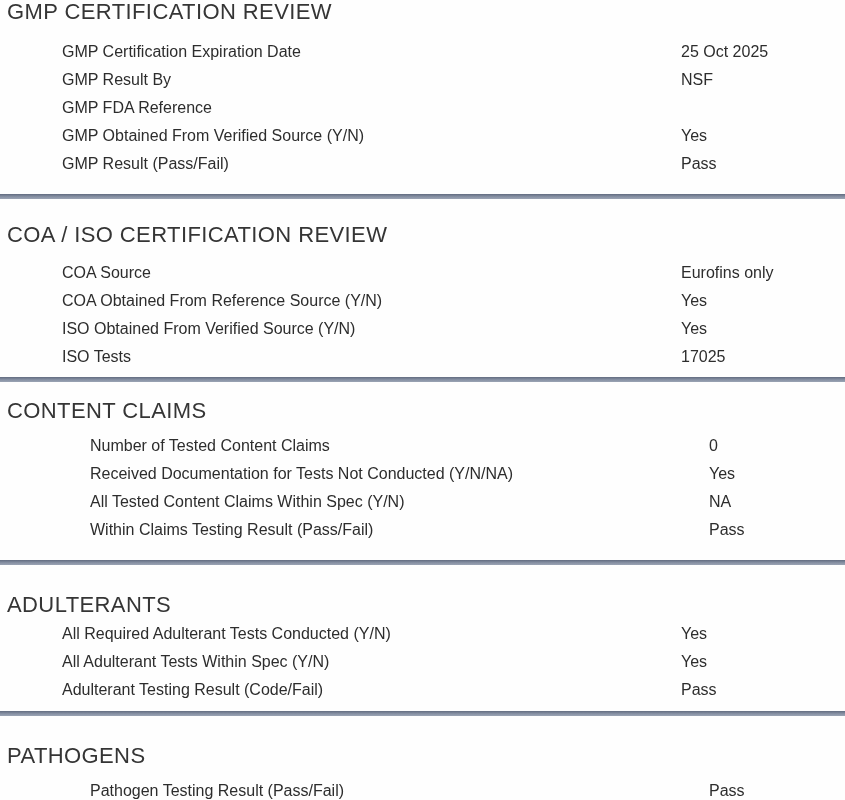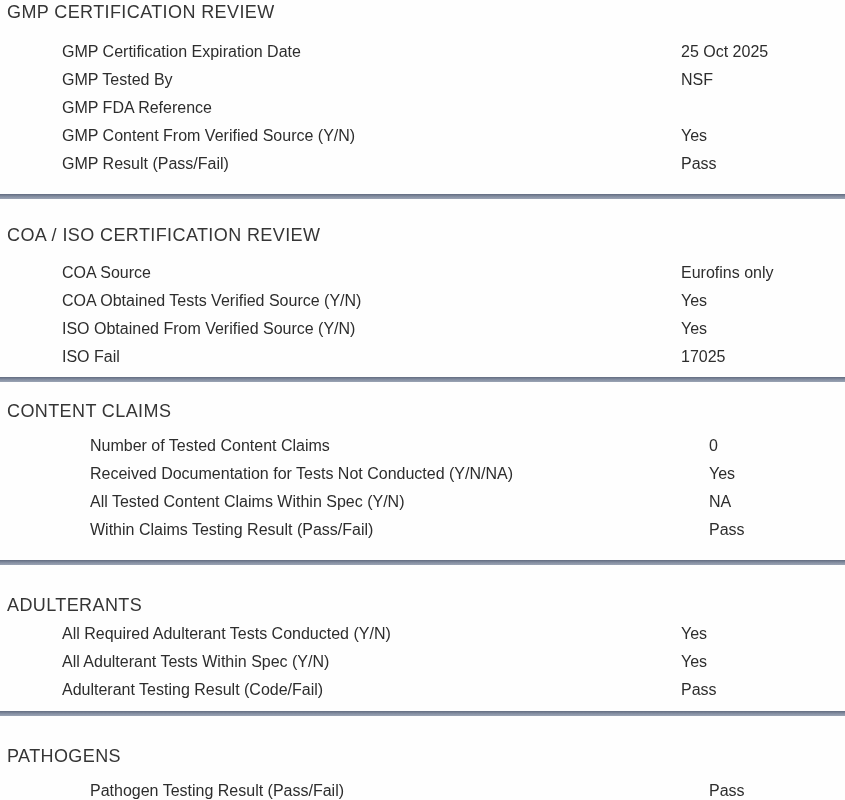--- a/index.html
+++ b/index.html
@@ -14,21 +14,21 @@
     color: #2d2d2d;
     overflow: hidden;
   }
   .doc {
     width: 845px;
     height: 800px;
     position: relative;
     background: #fefefe;
   }
   .section-title {
-    font-size: 18px;
+    font-size: 22px;
     line-height: 20px;
     letter-spacing: 0.4px;
     color: #353535;
     margin-left: 7px;
     white-space: nowrap;
   }
   .rows { width: 845px; }
   .row {
     position: relative;
     height: 28px;
@@ -71,55 +71,55 @@
 <div class="doc">
 
   <div>
     <div class="section-title mt2">GMP CERTIFICATION REVIEW</div>
     <div class="rows mt8">
       <div class="row">
         <span class="label">GMP Certification Expiration Date</span>
         <span class="value">25 Oct 2025</span>
       </div>
       <div class="row">
-        <span class="label">GMP Tested By</span>
+        <span class="label">GMP Result By</span>
         <span class="value">NSF</span>
       </div>
       <div class="row">
         <span class="label">GMP FDA Reference</span>
       </div>
       <div class="row">
-        <span class="label">GMP Content From Verified Source (Y/N)</span>
+        <span class="label">GMP Obtained From Verified Source (Y/N)</span>
         <span class="value">Yes</span>
       </div>
       <div class="row">
         <span class="label">GMP Result (Pass/Fail)</span>
         <span class="value">Pass</span>
       </div>
     </div>
   </div>
   <div class="divider mt8"></div>
 
   <div>
     <div class="section-title mt26">COA / ISO CERTIFICATION REVIEW</div>
     <div class="rows mt14">
       <div class="row">
         <span class="label">COA Source</span>
         <span class="value">Eurofins only</span>
       </div>
       <div class="row">
-        <span class="label">COA Obtained Tests Verified Source (Y/N)</span>
+        <span class="label">COA Obtained From Reference Source (Y/N)</span>
         <span class="value">Yes</span>
       </div>
       <div class="row">
         <span class="label">ISO Obtained From Verified Source (Y/N)</span>
         <span class="value">Yes</span>
       </div>
       <div class="row">
-        <span class="label">ISO Fail</span>
+        <span class="label">ISO Tests</span>
         <span class="value">17025</span>
       </div>
     </div>
   </div>
   <div class="divider mt6"></div>
 
   <div>
     <div class="section-title mt27">CONTENT CLAIMS</div>
     <div class="rows mt11">
       <div class="row">

